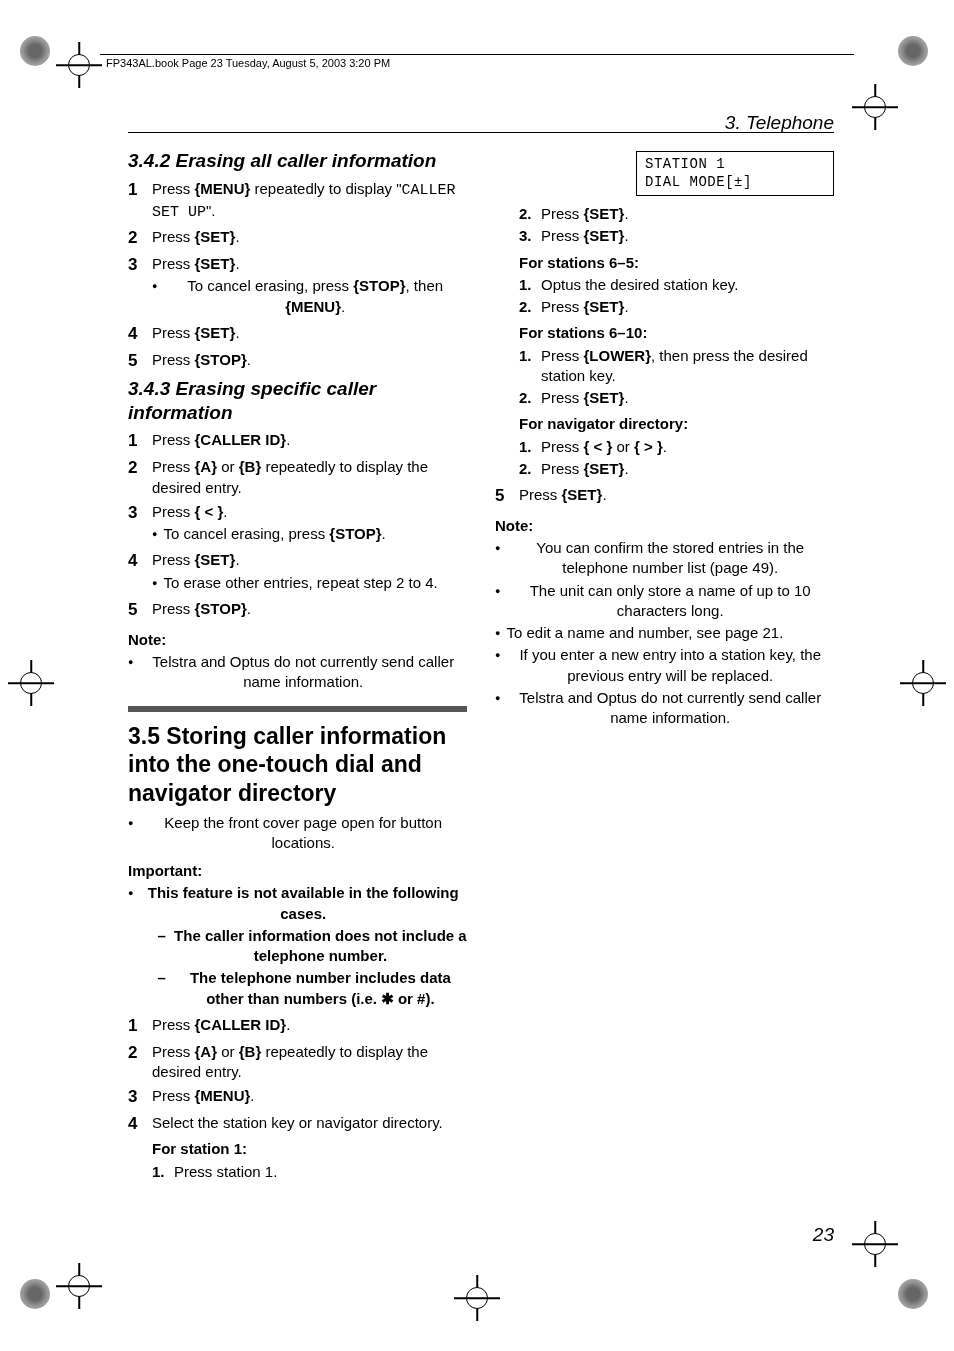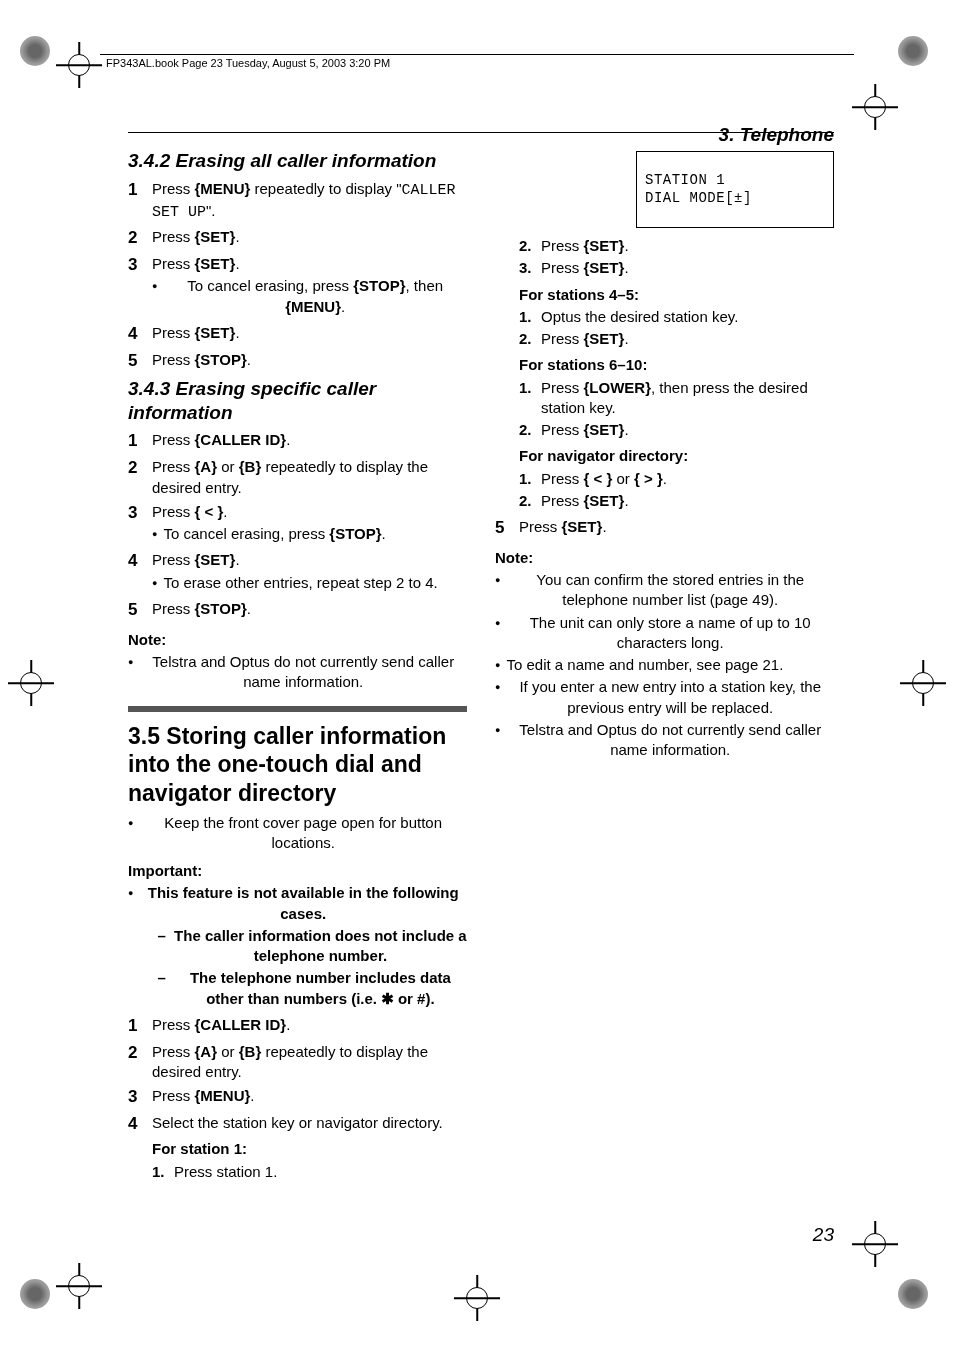--- a/index.html
+++ b/index.html
@@ -72,22 +72,22 @@
   }
   .header-text {
     position: absolute;
     left: 106px;
     top: 57px;
     font-size: 11px;
   }
   .chapter-title {
     position: absolute;
     right: 120px;
-    top: 124px;
-    font-weight: bold;
+    top: 112px;
+    font-weight: normal;
     font-style: italic;
     font-size: 19px;
   }
   .chapter-rule {
     position: absolute;
     left: 128px;
     right: 120px;
     top: 132px;
     border-top: 1.5px solid #000;
   }
@@ -188,21 +188,21 @@
     margin-bottom: 2px;
   }
   .key {
     font-weight: bold;
   }
   .mono {
     font-family: "Courier New", monospace;
   }
   .lcd {
     border: 1.5px solid #000;
-    padding: 20px 8px;
+    padding: 4px 8px;
     font-family: "Courier New", monospace;
     font-size: 14px;
     margin: 6px 0 6px 16px;
     display: inline-block;
     width: 180px;
     float: right;
     line-height: 1.25;
     letter-spacing: 0.5px;
   }
   .lcd .row2 {
@@ -405,21 +405,21 @@
             <li>
                 <span class="sub-label">2.</span>
               <span class="body"><span>Press </span><span class="key">{SET}</span>.</span>
             </li>
             <li>
                 <span class="sub-label">3.</span>
               <span class="body"><span>Press </span><span class="key">{SET}</span>.</span>
             </li>
           </ol>
 
-          <div class="subhead">For stations 4–5:</div>
+          <div class="subhead">For stations 6–5:</div>
           <ol class="subnum">
             <li>
                 <span class="sub-label">1.</span>
                 <span class="body">Optus the desired station key.</span>
               </li>
             <li>
                 <span class="sub-label">2.</span>
                 <span class="body"><span>Press </span><span class="key">{SET}</span>.</span>
               </li>
           </ol>

